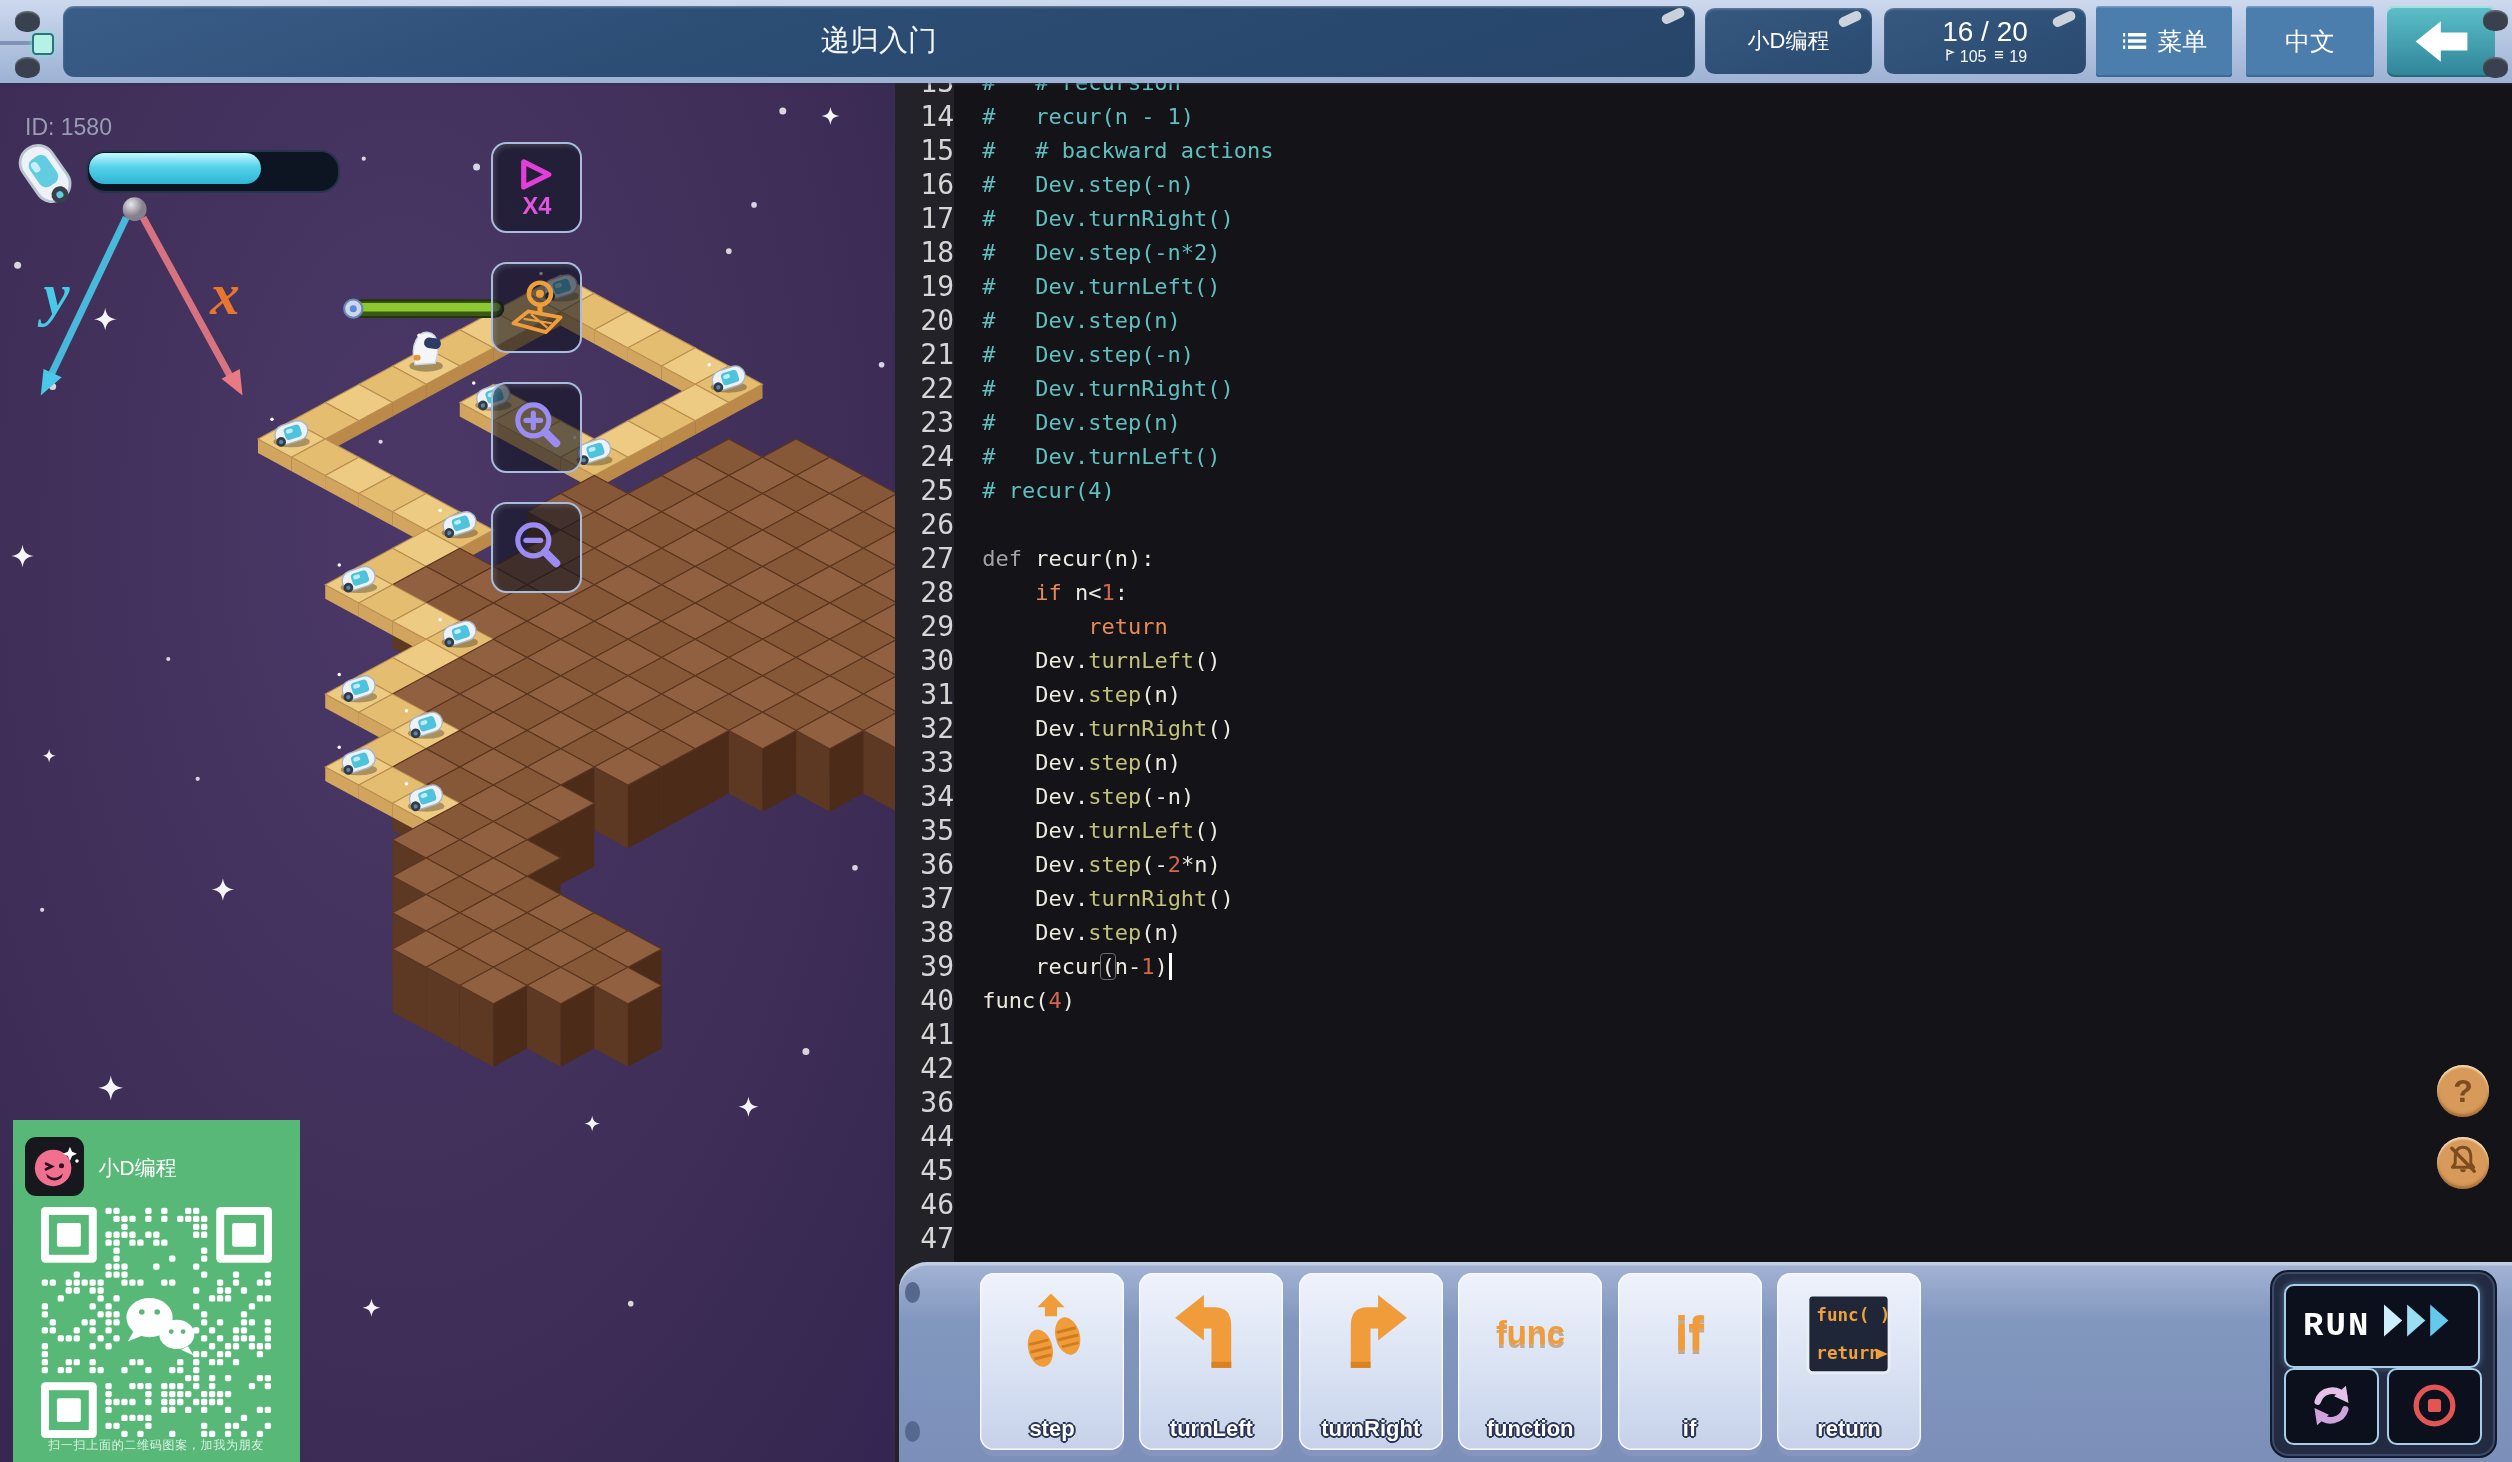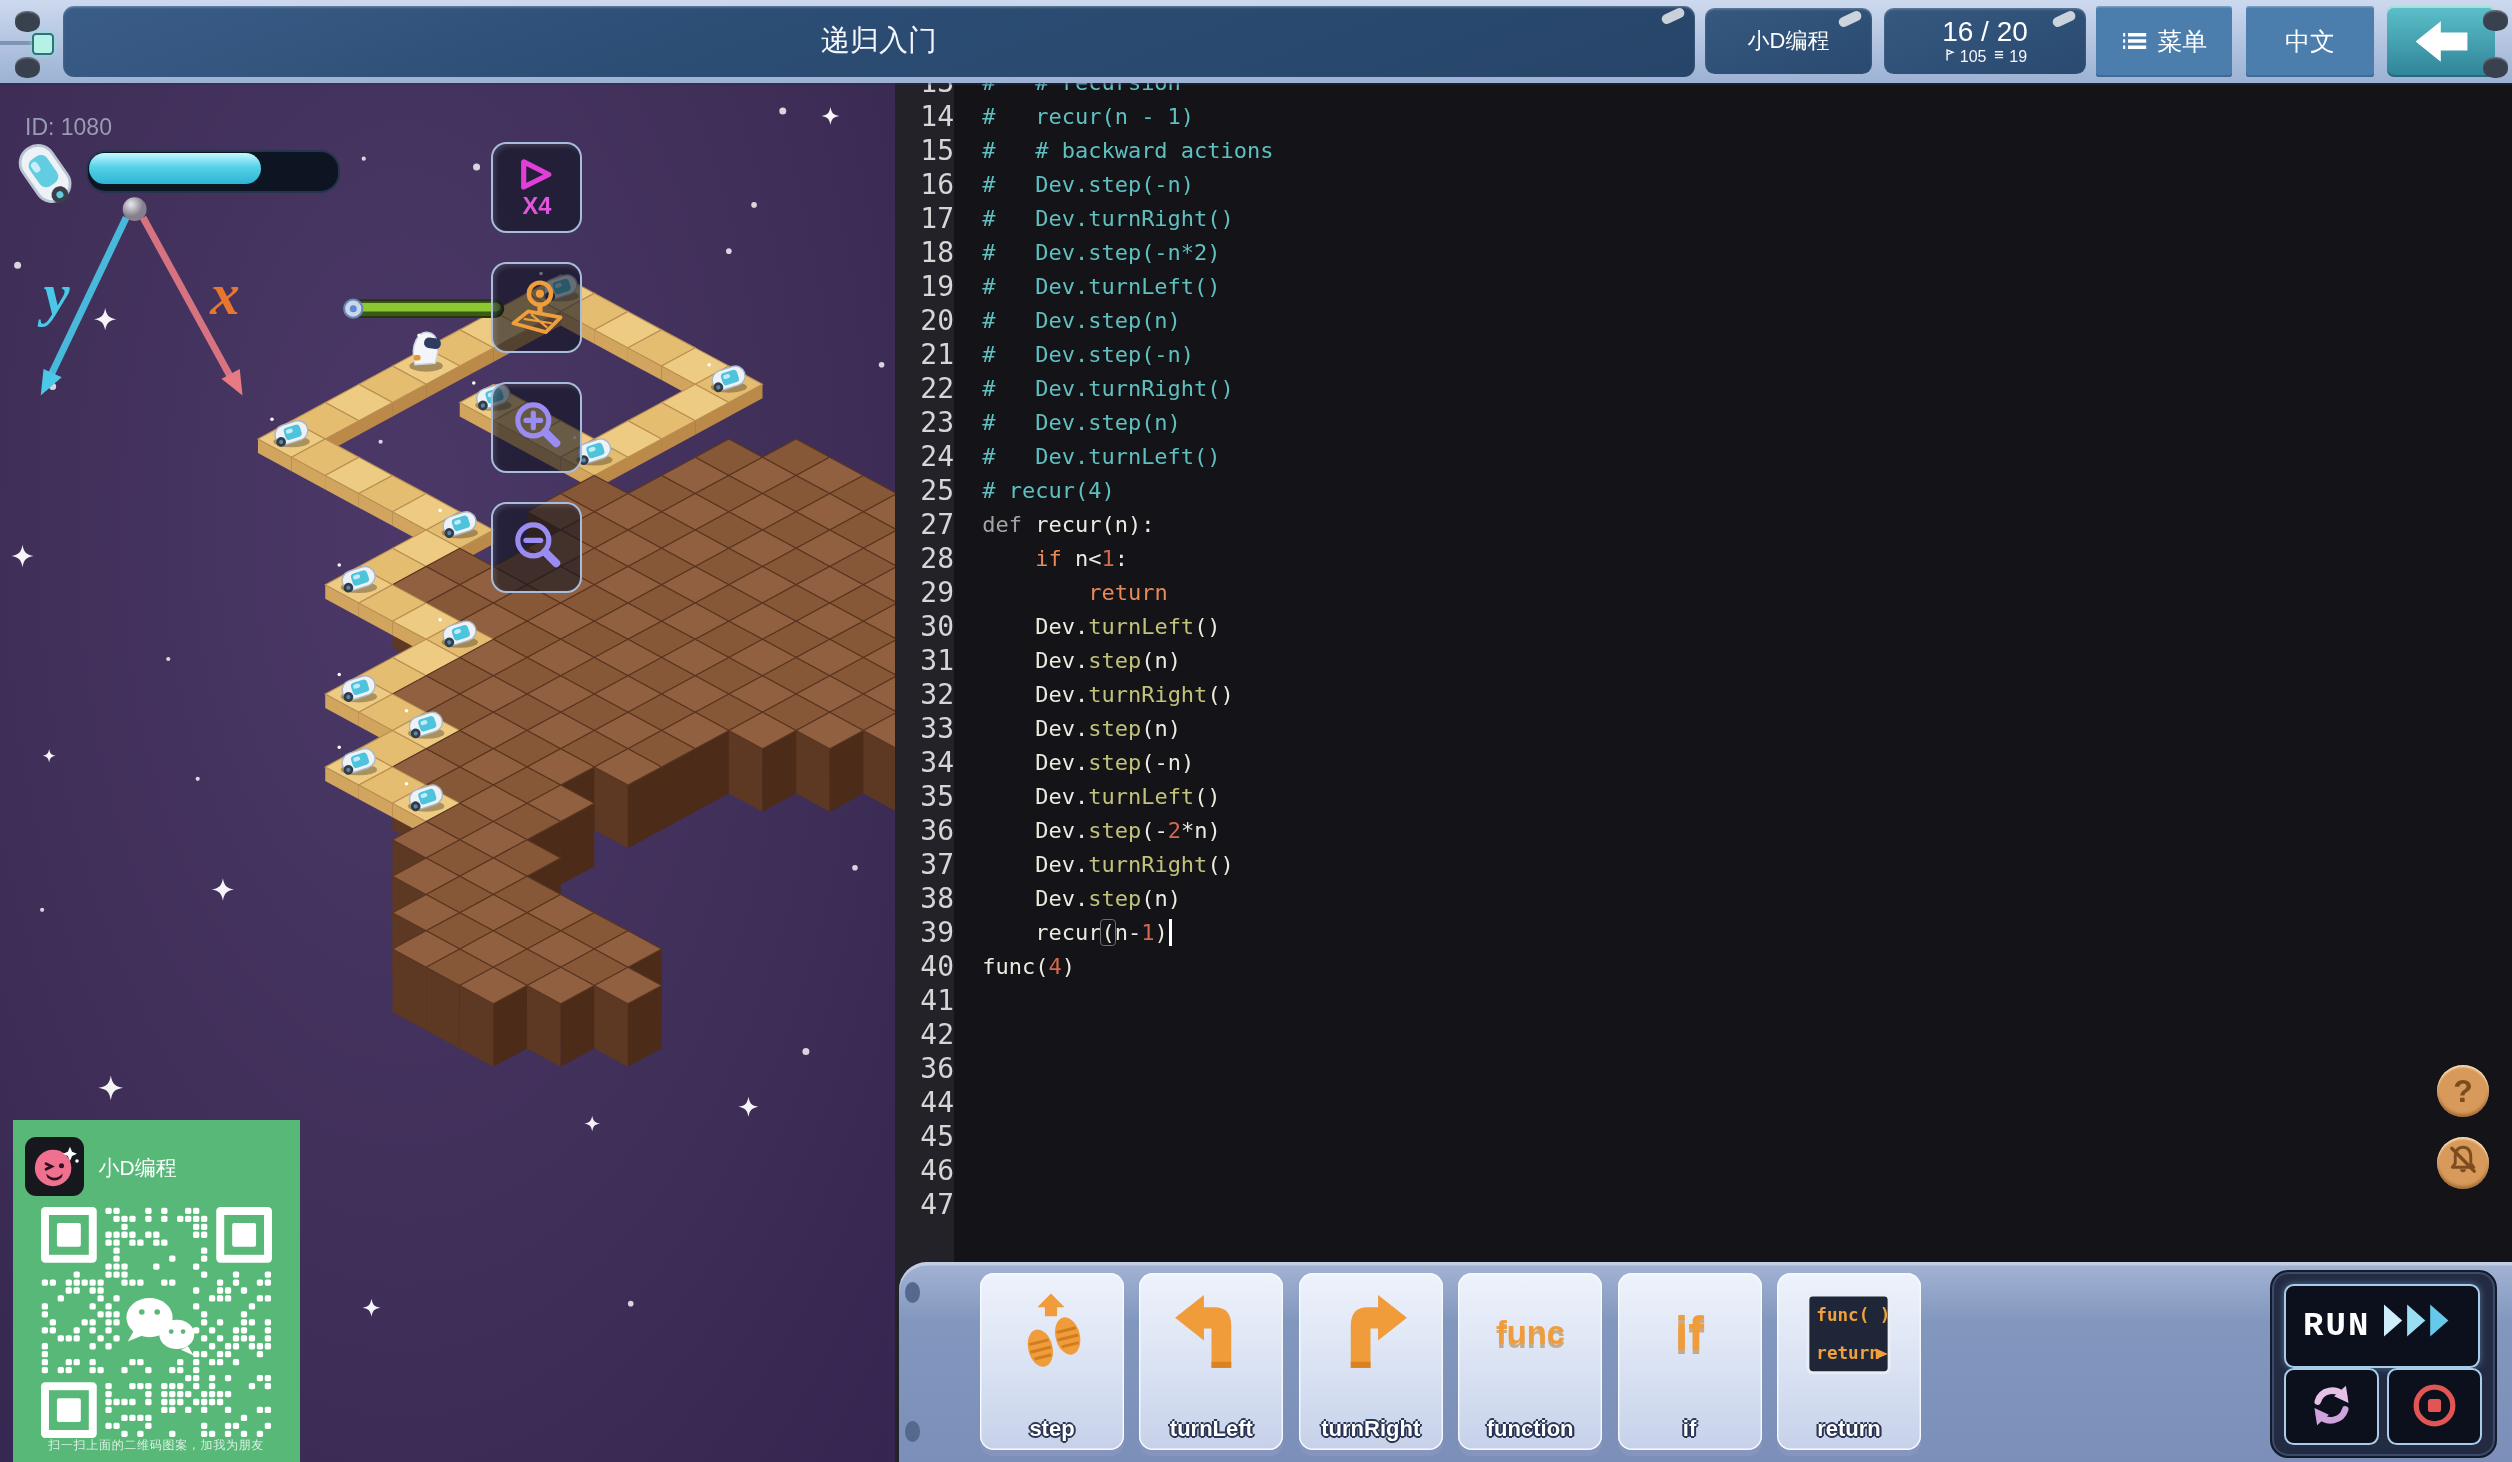--- a/index.html
+++ b/index.html
@@ -810,21 +810,21 @@
           <polygon points="346,446 316,422 342,408" fill="#e87a84"></polygon>
           <circle cx="192" cy="180" r="17" fill="url(#sph)"></circle>
           <text x="62" y="330" fill="#49c8e8" font-size="84" font-style="italic" font-weight="bold" font-family="Liberation Serif,serif">y</text>
           <text x="300" y="330" fill="#e8762e" font-size="84" font-style="italic" font-weight="bold" font-family="Liberation Serif,serif">x</text>
         </g>
         <radialGradient id="sph" cx="35%" cy="30%">
           <stop offset="0%" stop-color="#e8e8ec"></stop>
           <stop offset="100%" stop-color="#86808e"></stop>
         </radialGradient>
       </svg>
-    <div class="hud-id">ID: 1080</div>
+    <div class="hud-id">ID: 1580</div>
     <span class="hud-batt abs" id="hud-batt"><svg viewBox="0 0 110 120">
           <g transform="rotate(-35 55 60)">
             <rect x="30" y="16" width="50" height="86" rx="24" fill="#eef2f7" stroke="#b9c4d2" stroke-width="4"></rect>
             <rect x="40" y="32" width="30" height="46" rx="11" fill="#62cde0"></rect>
             <rect x="44" y="36" width="10" height="16" rx="5" fill="#c8eff7"></rect>
             <circle cx="55" cy="96" r="12" fill="#39404c"></circle>
             <circle cx="55" cy="96" r="5" fill="#62cde0"></circle>
           </g>
         </svg></span>
     <div class="energy">
@@ -1173,20 +1173,24 @@
         </div>
         <div class="line">
           <span class="ln">24</span>
           <span class="code"><span style="color: rgb(95, 192, 192);">#   Dev.turnLeft()</span></span>
         </div>
         <div class="line">
           <span class="ln">25</span>
           <span class="code"><span style="color: rgb(95, 192, 192);"># recur(4)</span></span>
         </div>
         <div class="line">
+          <span class="ln">26</span>
+          <span class="code"></span>
+        </div>
+        <div class="line">
           <span class="ln">27</span>
           <span class="code"><span style="color: #a3a3a3;">def</span><span style="color: rgb(236, 234, 223);"> recur(n):</span></span>
         </div>
         <div class="line">
           <span class="ln">28</span>
           <span class="code"><span style="color: rgb(236, 234, 223);">    </span><span style="color: rgb(231, 138, 85);">if</span><span style="color: rgb(236, 234, 223);"> n&lt;</span><span style="color: rgb(210, 105, 77);">1</span><span style="color: rgb(236, 234, 223);">:</span></span>
         </div>
         <div class="line">
           <span class="ln">29</span>
           <span class="code"><span style="color: rgb(236, 234, 223);">        </span><span style="color: rgb(231, 138, 85);">return</span></span>

